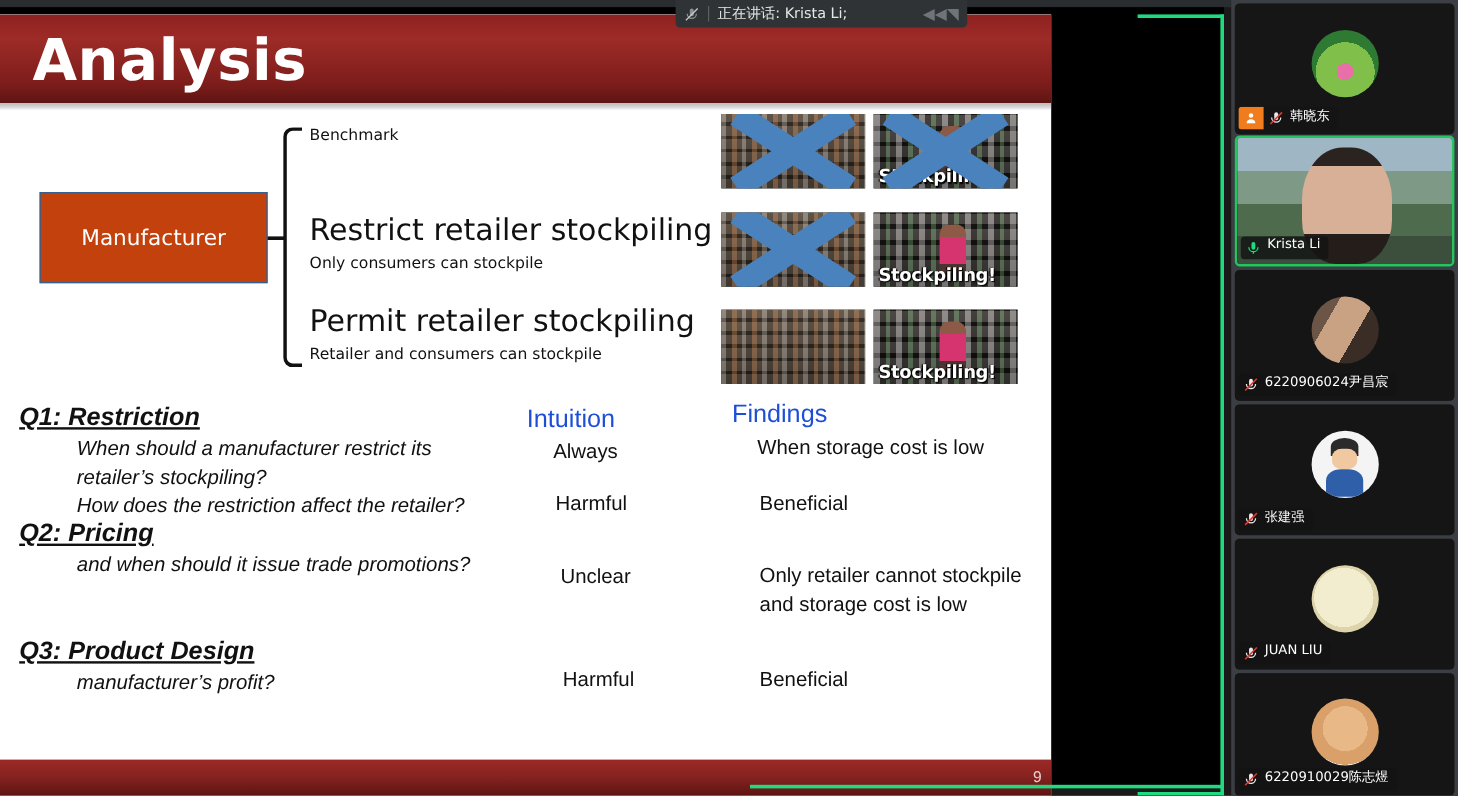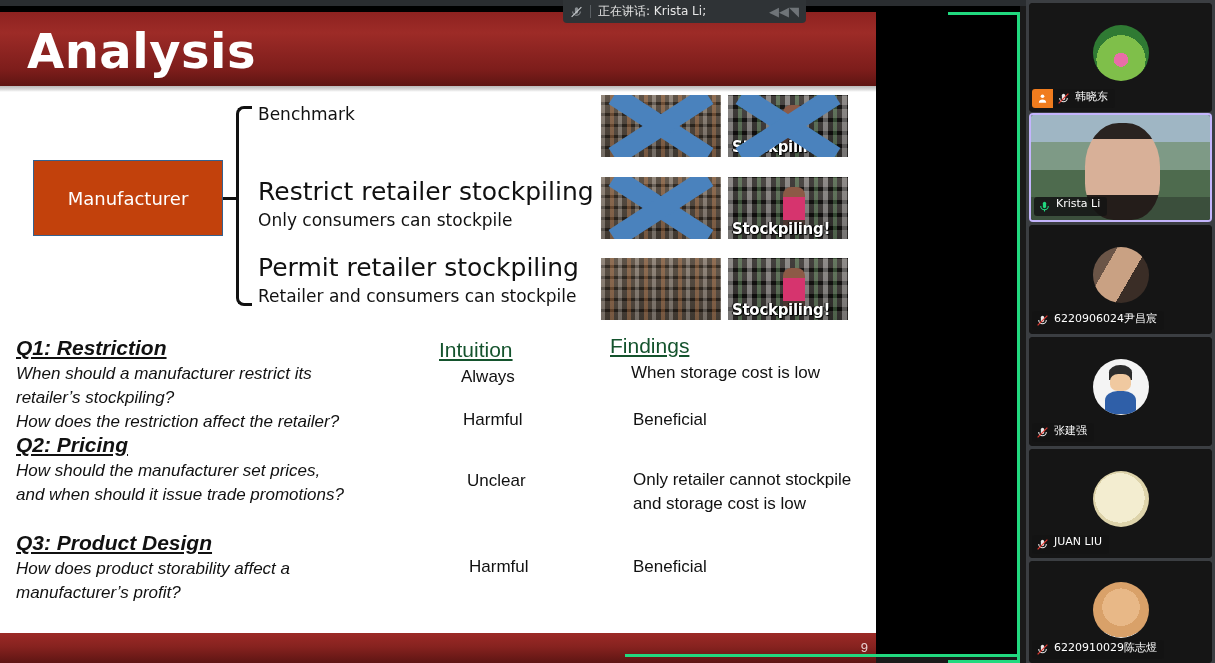--- a/index.html
+++ b/index.html
@@ -78,21 +78,21 @@
     border:3px solid #111; border-right:none;
     border-top-left-radius:8px; border-bottom-left-radius:8px;
   }
 
   .branch { position:absolute; }
   .branch .head {
     font-size:25px; line-height:29px; color:#111; font-weight:400;
     font-family:"DejaVu Sans", sans-serif; white-space:nowrap;
   }
   .branch .sub {
-    font-size:17px; line-height:24px; color:#111; margin-top:2px;
+    font-size:13px; line-height:24px; color:#111; margin-top:2px;
     font-family:"DejaVu Sans", sans-serif; white-space:nowrap;
   }
   #branch-0 { left:258px; top:88px; }
   #branch-1 { left:258px; top:165px; }
   #branch-2 { left:258px; top:241px; }
 
   
   .thumb {
     position:absolute; width:120px; height:62px; overflow:hidden;
     background:#3b3a37;
@@ -141,25 +141,25 @@
   
   .qa { position:absolute; left:0; top:315px; width:876px; }
   .q-block { position:absolute; left:16px; }
   .q-head {
     font-style:italic; font-weight:bold; font-size:21px; line-height:26px;
     color:#111; text-decoration:underline; display:inline-block;
     font-family:"Liberation Sans", sans-serif;
   }
   .q-body {
     font-style:italic; font-size:17px; line-height:23px; color:#111;
-    margin-top:1px; font-family:"Liberation Sans", sans-serif;
+    margin-top:1px; font-family:"Liberation Sans", sans-serif;margin-left:48px;
   }
   .col-head {
-    position:absolute; font-size:21px; line-height:25px; color:#14532d;
-    text-decoration:underline; font-family:"Liberation Sans", sans-serif;
+    position:absolute; font-size:21px; line-height:25px; color:#1d4ed8;
+    font-family:"Liberation Sans", sans-serif;
   }
   .cell {
     position:absolute; font-size:17px; line-height:24px; color:#111;
     font-family:"Liberation Sans", sans-serif;
     margin-left:20px;
   }
 
   
   .speaking-pill {
     position:absolute; left:563px; top:0; width:243px; height:23px;
@@ -173,21 +173,21 @@
 
   
   .strip {
     position:absolute; left:1026px; top:0; width:189px; height:663px;
     background:#3b3e42;
   }
   .tile {
     position:absolute; left:3px; width:183px; height:109px;
     background:#1b1b1b; border-radius:4px; overflow:hidden;
   }
-  .tile.active { border:2px solid #c4b5fd; }
+  .tile.active { border:2px solid #22c55e; }
   .tile-bg { position:absolute; inset:0; }
 
   .avatar {
     position:absolute; left:50%; top:50%; width:56px; height:56px;
     margin:-33px 0 0 -28px; border-radius:50%; overflow:hidden;
   }
   .name-chip {
     position:absolute; left:3px; bottom:4px; height:19px;
     display:flex; align-items:flex-start; border-radius:3px; overflow:hidden;
     background:rgba(20,20,20,.82);
@@ -268,27 +268,25 @@
 
         <div class="q-block" style="top:8px;">
           <div class="q-head">Q1: Restriction</div>
           <div class="q-body">When should a manufacturer restrict its</div>
           <div class="q-body">retailer’s stockpiling?</div>
           <div class="q-body">How does the restriction affect the retailer?</div>
         </div>
 
         <div class="q-block" style="top:105px;">
           <div class="q-head">Q2: Pricing</div>
-          <div class="q-body">How should the manufacturer set prices,</div>
           <div class="q-body">and when should it issue trade promotions?</div>
         </div>
 
         <div class="q-block" style="top:203px;">
           <div class="q-head">Q3: Product Design</div>
-          <div class="q-body">How does product storability affect a</div>
           <div class="q-body">manufacturer’s profit?</div>
         </div>
 
         <div class="cell" style="left:441px; top:38px;">Always</div>
         <div class="cell" style="left:611px; top:34px;">When storage cost is low</div>
         <div class="cell" style="left:443px; top:81px;">Harmful</div>
         <div class="cell" style="left:613px; top:81px;">Beneficial</div>
         <div class="cell" style="left:447px; top:142px;">Unclear</div>
         <div class="cell" style="left:613px; top:141px; width:245px;">Only retailer cannot stockpile and storage cost is low</div>
         <div class="cell" style="left:449px; top:228px;">Harmful</div>

